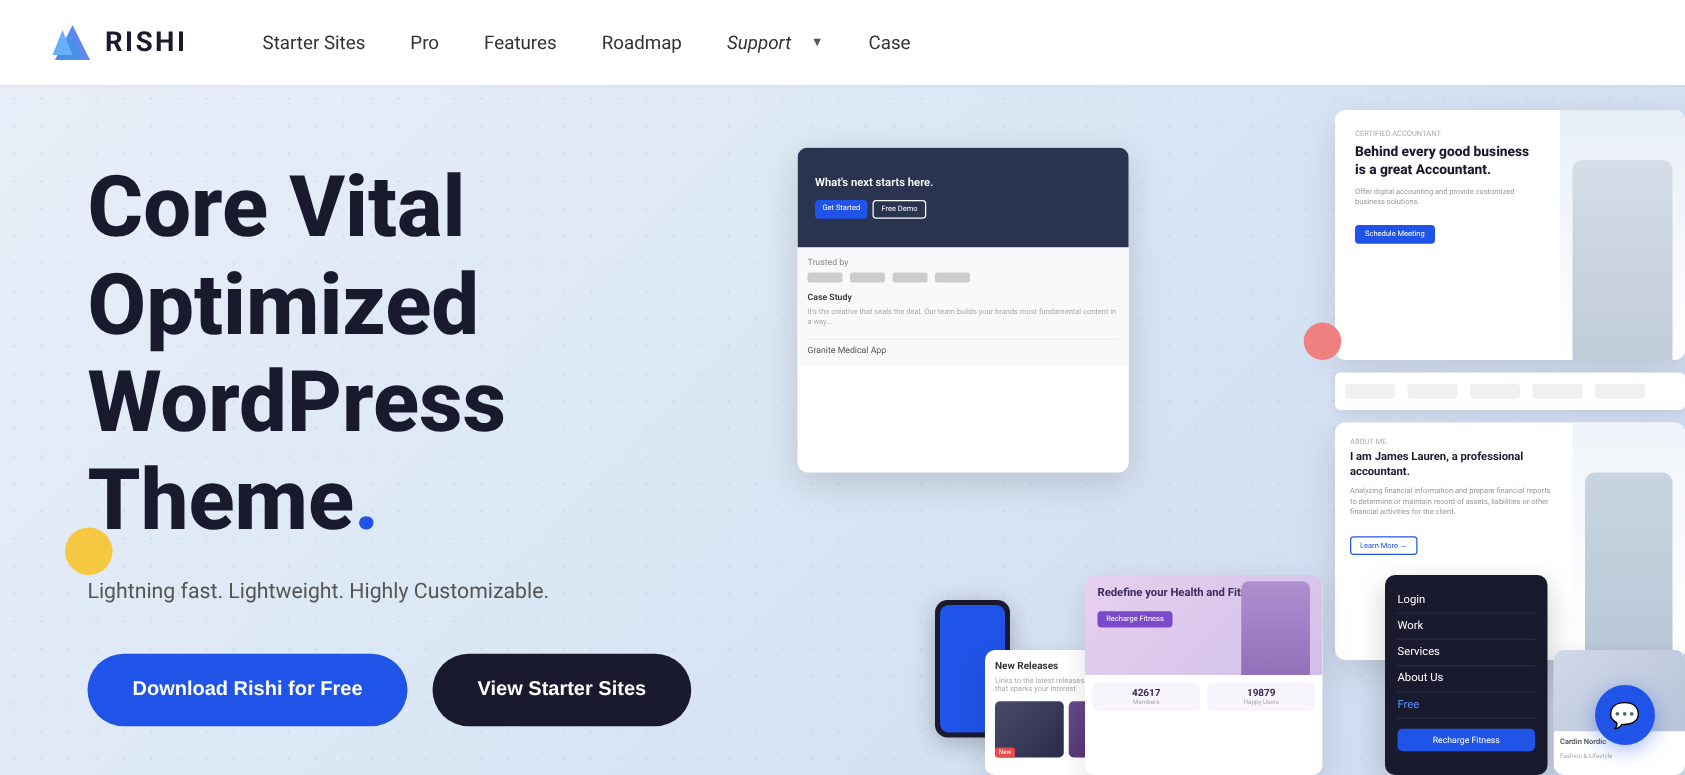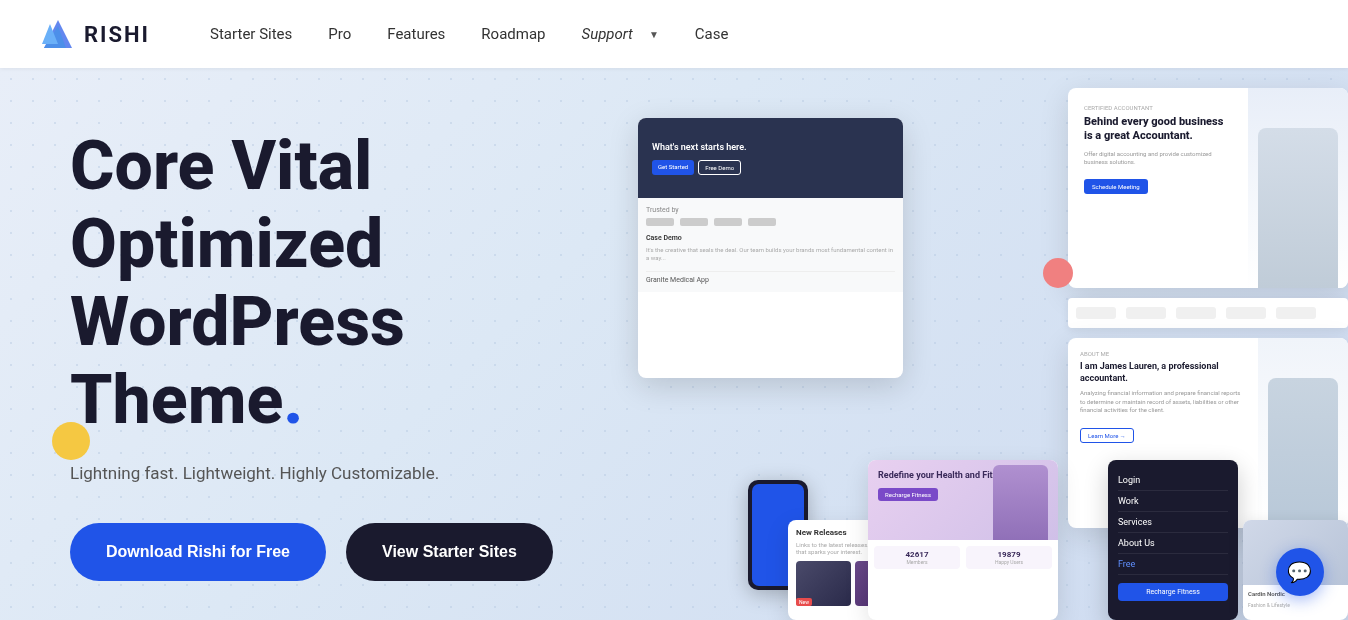--- a/index.html
+++ b/index.html
@@ -669,21 +669,21 @@
         </div>
       </div>
       <div class="ss-main-body">
         <div class="ss-main-label">Trusted by</div>
         <div class="ss-main-logos">
           <div class="ss-logo-placeholder"></div>
           <div class="ss-logo-placeholder"></div>
           <div class="ss-logo-placeholder"></div>
           <div class="ss-logo-placeholder"></div>
         </div>
-        <div class="ss-case-study">Case Demo</div>
+        <div class="ss-case-study">Case Study</div>
         <div class="ss-case-text">It's the creative that seals the deal. Our team builds your brands most fundamental content in a way...</div>
         <div class="ss-app-name">Granite Medical App</div>
       </div>
     </div>
 
     <div class="ss-phone-mockup">
       <div class="ss-phone-screen"></div>
     </div>
 
     <div class="screenshot-new-releases">

